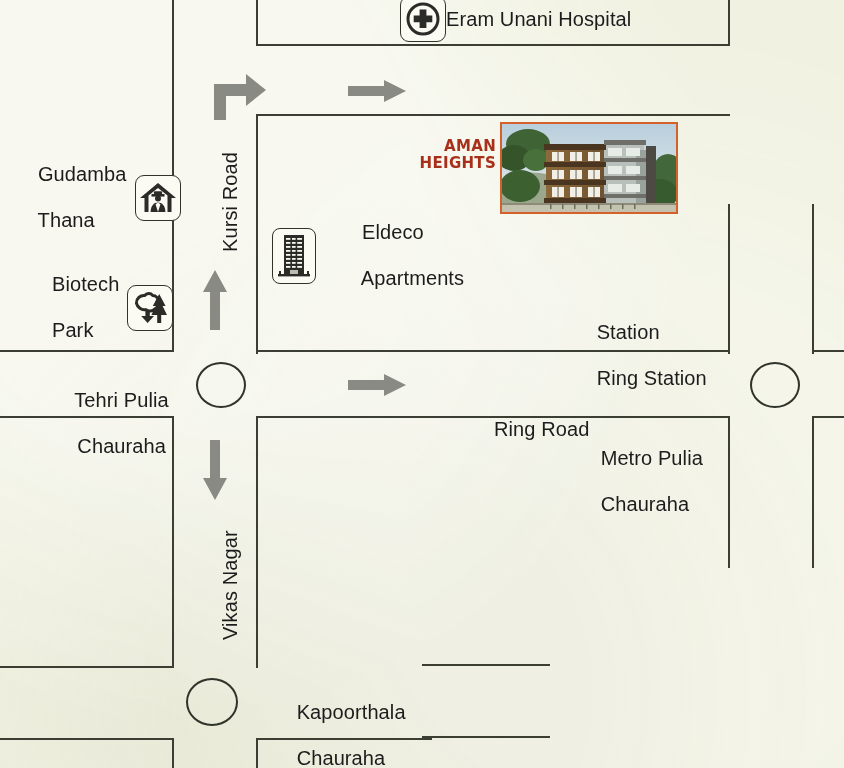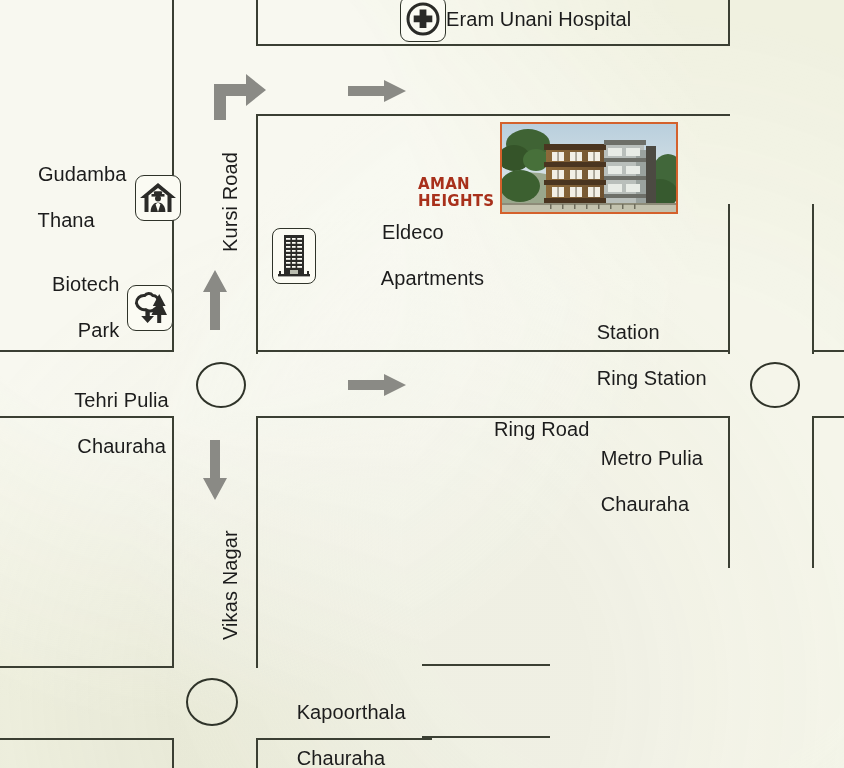--- a/index.html
+++ b/index.html
@@ -87,22 +87,22 @@
   .icon-frame svg { display: block; }
 
   
   #aman-label {
     position: absolute;
     font-family: "DejaVu Sans", sans-serif;
     font-weight: 700;
     font-size: 15px;
     line-height: 17px;
     color: #a8301b;
+    text-align: right;
     letter-spacing: .3px;
-    margin-top: 38px;
   }
   #aman-photo {
     position: absolute;
     border: 2px solid #d4612c;
     box-sizing: border-box;
     overflow: hidden;
     background: #8fa9b8;
   }
   #aman-photo svg { display: block; }
 </style>
@@ -229,38 +229,38 @@
         <circle cx="19" cy="17.6" r="3" fill="#2b2b28"></circle>
 
         <path d="M11.6 31 C11.6 24.6 15 21.4 19 21.4 C23 21.4 26.4 24.6 26.4 31 Z" fill="#2b2b28"></path>
 
         <path d="M19 21.6 L16.6 23.2 L19 31 L21.4 23.2 Z" fill="#fbfbf3"></path>
       </svg>
     </span>
   </div>
 
   <div class="poi" style="left:18px; top:250px;">
-    <span class="lbl" style="position:static; text-align:right; margin-right:8px;">
+    <span class="lbl" style="position:static; text-align:left; margin-right:8px;">
       <span>Biotech</span><br>
       <span>Park</span>
     </span>
     <span class="icon-frame">
       <svg width="38" height="36" viewBox="0 0 38 36" aria-hidden="true">
 
         <path d="M5.4 13.2 C5.4 8.4 9.2 5.2 13.6 5.6 C15.6 3 19.6 2.8 21.6 5.4
                  C25.2 5.4 27.6 8.4 27.2 12 C28.6 14.6 27.2 18.2 24 18.8
                  C21.8 21.6 17.2 21.8 14.8 19.6 C10.6 20.6 6.4 17.4 5.4 13.2 Z" fill="none" stroke="#2b2b28" stroke-width="3" stroke-linejoin="round"></path>
         <path d="M14.4 20 h4.4 v6 h4.2 L16.6 33 L10.2 26 h4.2 Z" fill="#2b2b28"></path>
 
         <path d="M28.2 4 L34.6 16 L31.6 16 L36 25 L30.2 25 L30.2 33 L26.2 33 L26.2 25 L20.4 25 L24.8 16 L21.8 16 Z" fill="#2b2b28"></path>
       </svg>
     </span>
   </div>
 
-  <div class="poi" style="left:272px; top:198px;gap:20px;">
+  <div class="poi" style="left:272px; top:198px;">
     <span class="icon-frame" style="width:44px; height:56px; border-radius:8px;">
       <svg width="36" height="48" viewBox="0 0 36 48" aria-hidden="true">
 
         <rect x="8" y="3" width="20" height="39" fill="#2b2b28"></rect>
 
         <g fill="#fbfbf3">
           <rect x="10" y="6" width="16" height="1.8"></rect>
           <rect x="10" y="10" width="16" height="1.8"></rect>
           <rect x="10" y="14" width="16" height="1.8"></rect>
           <rect x="10" y="18" width="16" height="1.8"></rect>

